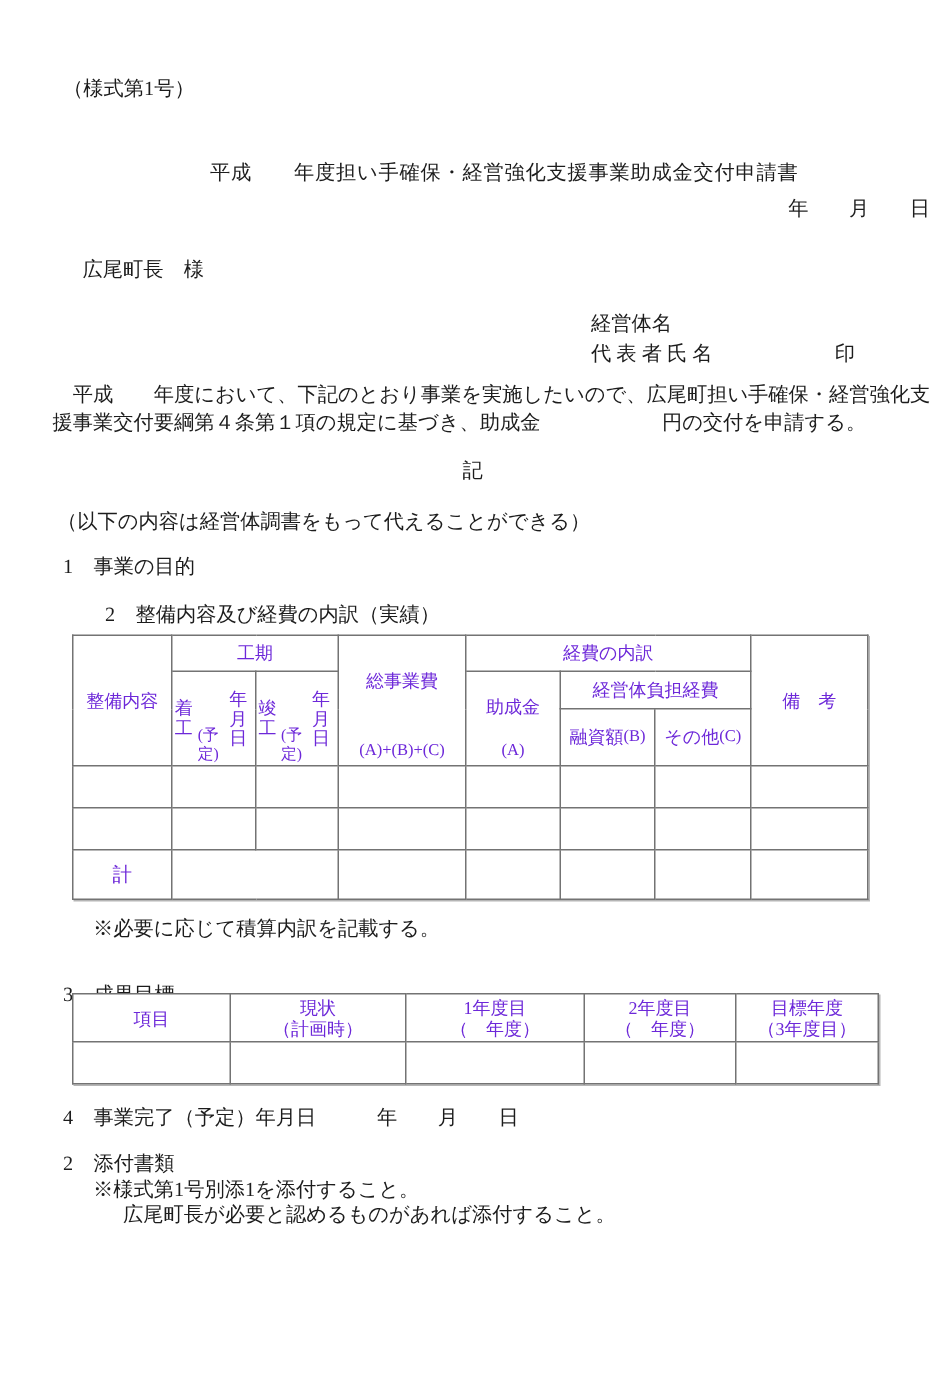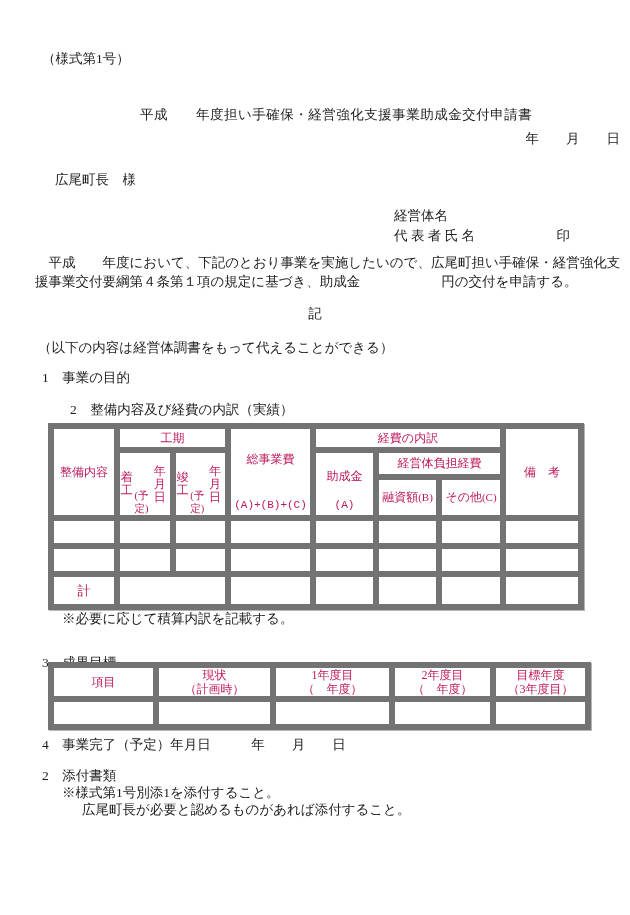--- a/index.html
+++ b/index.html
@@ -35,37 +35,37 @@
   .sec4{left:42px;top:736px;}
   .sec5{left:42px;top:767px;}
   .t1-note{left:62px;top:610px;}
   .att1{left:62px;top:784px;}
   .att2{left:82px;top:801px;}
 
   table{border-collapse:collapse;table-layout:fixed;position:absolute;background:#fff;box-shadow:1px 1px 0 #b5b5b5;}
   .t1{left:48px;top:423px;width:530px;}
   .t2{left:48px;top:662px;width:537px;}
   td,th{
-    border:6px solid #737373;
+    border:1px solid #737373;
     padding:0;margin:0;
     font-weight:normal;
     font-size:12px;
     text-align:center;
     vertical-align:middle;
-    color:#be185d;
+    color:#6d28d9;
     overflow:hidden;
   }
   .hr1{height:24px;} .hr2{height:24px;} .hr3{height:36px;}
   .dr{height:28px;} .tr-total{height:33px;}
   .t2 .hr{height:32px;} .t2 .dr{height:28px;}
 
   .sub{font-size:11px;}
   .tiny{font-size:10.5px;margin-top:36px;}
   .stack{display:flex;align-items:center;justify-content:center;height:100%;line-height:13px;}
-  .rel{position:relative;font-family:Liberation Mono, monospace;}
+  .rel{position:relative;}
   .mainlbl{display:flex;align-items:center;justify-content:center;height:100%;box-sizing:border-box;}
   .pb26{padding-bottom:26px;}
   .pb16{padding-bottom:16px;}
   .botlbl{position:absolute;left:0;right:0;bottom:4px;text-align:center;font-size:11px;}
   .t2 th{line-height:14px;}
   .total-cell{font-size:13px;}
 </style>
 </head>
 <body>
 

